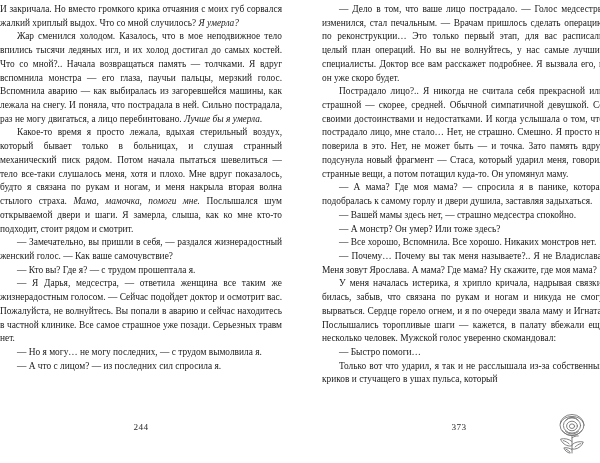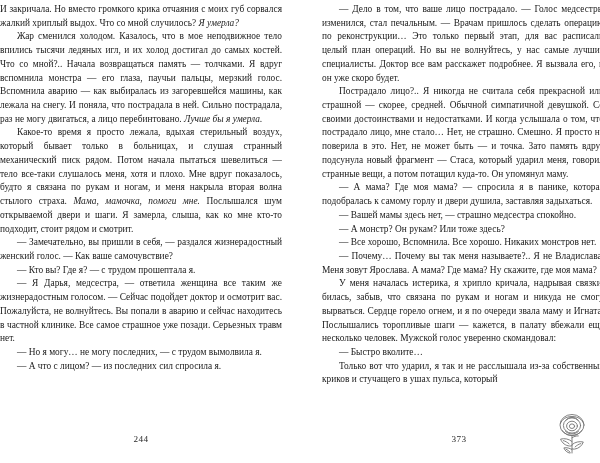--- a/index.html
+++ b/index.html
@@ -47,21 +47,21 @@
     margin: 0;
     text-indent: 17px;
   }
   .textblock p.cont { text-indent: 0; }
   .textblock p.dlg  { text-indent: 17px; }
 
   i, em { font-style: italic; }
 
   .folio {
     position: absolute;
-    bottom: 19px;
+    bottom: 31px;
     width: 100%;
     left: 0;
     text-align: center;
     font-size: 9.2px;
     letter-spacing: 0.4px;
     color: #2a2a2a;
   }
   .page-left .folio  { padding-right: 18px; box-sizing: border-box; }
   .page-right .folio { padding-left: 18px;  box-sizing: border-box; }
 
@@ -93,25 +93,25 @@
       </div>
     <div class="folio">244</div>
   </div>
 
   <div class="page page-right">
     <div class="textblock" id="right-text">
         <p class="dlg"><span>— Дело в том, что ваше лицо пострадало. — Голос медсестры изменился, стал печальным. — Врачам пришлось сделать операцию по реконструкции… Это только первый этап, для вас расписали целый план операций. Но вы не волнуйтесь, у нас самые лучшие специалисты. Доктор все вам расскажет подробнее. Я вызвала его, и он уже скоро будет.</span></p>
         <p><span>Пострадало лицо?.. Я никогда не считала себя прекрасной или страшной — скорее, средней. Обычной симпатичной девушкой. Со своими достоинствами и недостатками. И когда услышала о том, что пострадало лицо, мне стало… Нет, не страшно. Смешно. Я просто не поверила в это. Нет, не может быть — и точка. Зато память вдруг подсунула новый фрагмент — Стаса, который ударил меня, говорил странные вещи, а потом потащил куда-то. Он упомянул маму.</span></p>
         <p class="dlg"><span>— А мама? Где моя мама? — спросила я в панике, которая подобралась к самому горлу и двери душила, заставляя задыхаться.</span></p>
         <p class="dlg"><span>— Вашей мамы здесь нет, — страшно медсестра спокойно.</span></p>
-        <p class="dlg"><span>— А монстр? Он рукам? Или тоже здесь?</span></p>
+        <p class="dlg"><span>— А монстр? Он умер? Или тоже здесь?</span></p>
         <p class="dlg"><span>— Все хорошо, Вспомнила. Все хорошо. Никаких монстров нет.</span></p>
         <p class="dlg"><span>— Почему… Почему вы так меня называете?.. Я не Владислава. Меня зовут Ярослава. А мама? Где мама? Ну скажите, где моя мама?</span></p>
         <p><span>У меня началась истерика, я хрипло кричала, надрывая связки, билась, забыв, что связана по рукам и ногам и никуда не смогу вырваться. Сердце горело огнем, и я по очереди звала маму и Игната. Послышались торопливые шаги — кажется, в палату вбежали еще несколько человек. Мужской голос уверенно скомандовал:</span></p>
-        <p class="dlg"><span>— Быстро вколите…</span></p>
+        <p class="dlg"><span>— Быстро помоги…</span></p>
         <p><span>Только вот что ударил, я так и не расслышала из-за собственных криков и стучащего в ушах пульса, который</span></p>
       </div>
     <div class="folio">373</div>
 
     <div class="ornament">
       <svg viewBox="0 0 54 46" xmlns="http://www.w3.org/2000/svg" fill="none" stroke="#555" stroke-width="0.9" stroke-linecap="round" stroke-linejoin="round">
         <ellipse cx="30" cy="14" rx="12" ry="10.5"></ellipse>
         <ellipse cx="30" cy="14.5" rx="8.6" ry="7.6"></ellipse>
         <ellipse cx="30" cy="15" rx="5.4" ry="4.8"></ellipse>
         <ellipse cx="30" cy="15.2" rx="2.6" ry="2.3"></ellipse>

